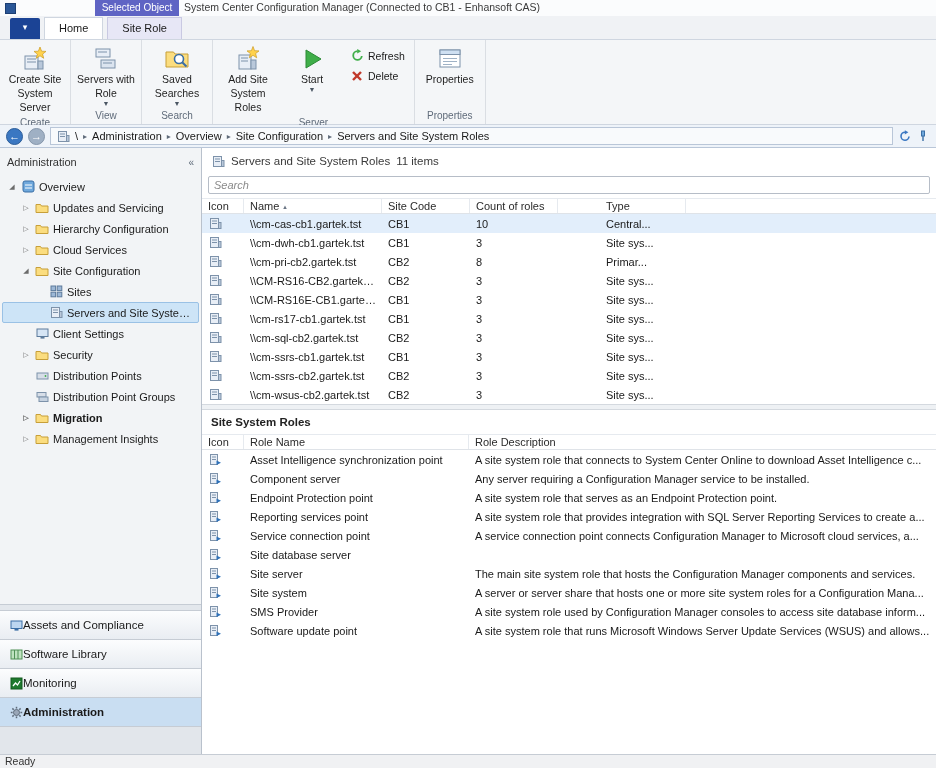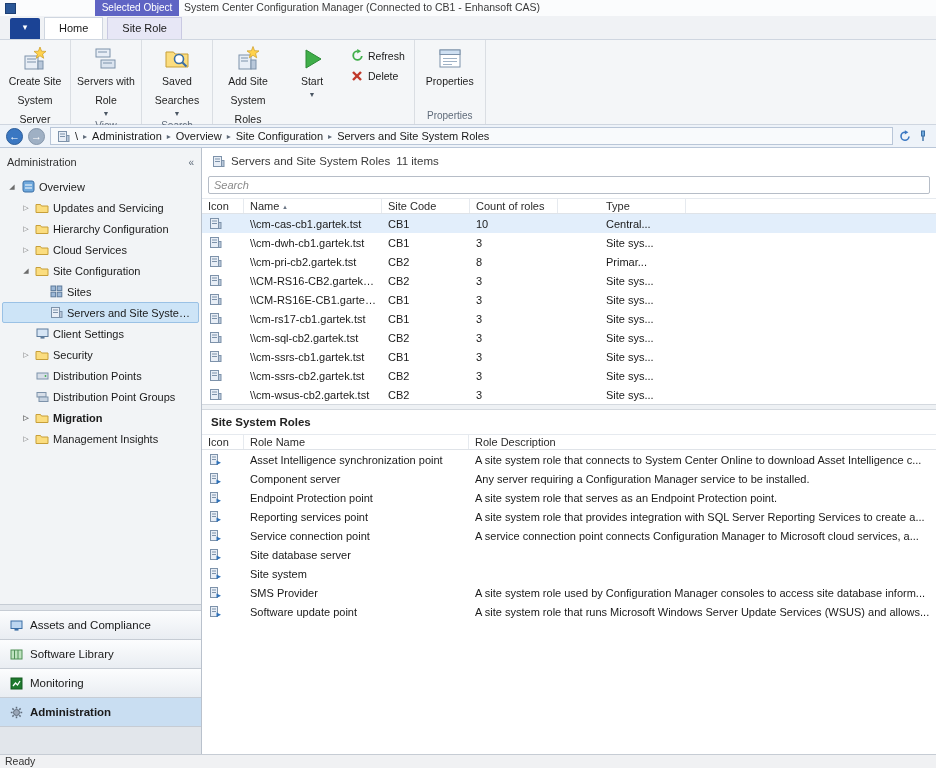--- a/index.html
+++ b/index.html
@@ -20,21 +20,21 @@
   .tab.home { background: #fff; border: 1px solid #cfd6e0; border-bottom: none; }
   .tab.ctx  { background: #e7e7f6; border: 1px solid #c9c9e2; border-bottom: none; }
 
   
   .ribbon { height: 85px; background: #f4f6f8; border-bottom: 1px solid #cfd6e0; display: flex; flex: 0 0 auto; }
   .rgroup { display: flex; flex-direction: column; border-right: 1px solid #dadee3; padding: 2px 3px 0; }
   .rgroup-body { flex: 1; display: flex; align-items: flex-start; }
   .rgroup-label { height: 15px; text-align: center; color: #5f6b7a; font-size: 10px; line-height: 14px; }
   .bigbtn { width: 64px; display: flex; flex-direction: column; align-items: center; padding: 3px 1px 1px; border: 1px solid transparent; border-radius: 2px; cursor: default; }
   .bigbtn .ric { height: 26px; display: flex; align-items: center; justify-content: center; }
-  .bigbtn .blabel { font-size: 10.5px; line-height: 19px; text-align: center; color: #1e1e1e; }
+  .bigbtn .blabel { font-size: 10.5px; line-height: 14px; text-align: center; color: #1e1e1e; }
   .dd { font-size: 7px; color: #4a5663; line-height: 7px; }
   .smallcol { display: flex; flex-direction: column; gap: 3px; padding-top: 5px; }
   .smallbtn { display: flex; align-items: center; gap: 4px; padding: 1px 5px; font-size: 10.5px; border: 1px solid transparent; border-radius: 2px; }
   .ric-s { width: 14px; height: 13px; display: inline-flex; align-items: center; justify-content: center; }
 
   
   .breadcrumb { height: 23px; background: #eef3f9; border-bottom: 1px solid #b9c6d8; display: flex; align-items: center; gap: 5px; padding: 0 6px; flex: 0 0 auto; }
   .navbtn { width: 17px; height: 17px; border-radius: 50%; text-align: center; line-height: 15px; font-size: 11px; color: #fff; background: #3a77c2; border: 1px solid #2c5d99; }
   .navbtn.fwd { background: #9fb0c4; border-color: #8596ab; }
   .crumb-box { flex: 1; height: 18px; background: #f8fafc; border: 1px solid #b9c6d8; display: flex; align-items: center; gap: 3px; padding: 0 5px; overflow: hidden; }
@@ -49,21 +49,21 @@
   .sidebar { width: 202px; flex: 0 0 202px; background: #f2f4f6; border-right: 1px solid #b9c1cc; display: flex; flex-direction: column; }
   .side-header { height: 22px; padding: 6px 7px 0; display: flex; justify-content: space-between; align-items: center; color: #333; }
   .side-collapse { color: #5f6b7a; font-size: 10px; }
   .tree { flex: 1; padding-top: 6px; overflow: hidden; }
   .tree-item { height: 21px; display: flex; align-items: center; gap: 4px; margin: 0 2px; padding-right: 4px; white-space: nowrap; border: 1px solid transparent; border-radius: 2px; }
   .tree-item.selected { background: #cde4f7; border-color: #9ac1e5; }
   .expander { width: 10px; flex: 0 0 10px; text-align: center; color: #6b6b6b; font-size: 7px; }
   .t-ico { width: 14px; flex: 0 0 14px; display: inline-flex; justify-content: center; }
   .t-label { overflow: hidden; text-overflow: ellipsis; }
   .side-splitter { height: 6px; background: #e3e7ec; border-top: 1px solid #c6ccd4; }
-  .nav-btn { height: 29px; display: flex; align-items: center; gap: 7px; padding: 0 9px; border-top: 1px solid #c6ccd4; background: linear-gradient(#fcfdfe, #e9edf2); font-size: 11.5px; }
+  .nav-btn { height: 29px; display: flex; align-items: center; padding: 0 9px; border-top: 1px solid #c6ccd4; background: linear-gradient(#fcfdfe, #e9edf2); font-size: 11.5px; }
   .nav-btn.active { background: #c9def2; font-weight: bold; }
   .side-filler { height: 28px; background: #e2e6eb; border-top: 1px solid #c6ccd4; }
 
   
   .content { flex: 1; min-width: 0; background: #fff; display: flex; flex-direction: column; }
   .list-header { height: 26px; display: flex; align-items: center; gap: 6px; padding: 0 9px; color: #3a3a3a; flex: 0 0 auto; }
   .list-title { font-size: 11.5px; }
   .list-count { font-size: 11.5px; }
   .search-row { padding: 2px 6px 4px; flex: 0 0 auto; }
   .search-input { width: 100%; height: 18px; border: 1px solid #b6bdc7; border-radius: 2px; padding: 0 5px; font-size: 11px; font-family: "Liberation Sans", sans-serif; }
@@ -767,21 +767,36 @@
             <div class="gr-cell rc0">
               <span class="cell-ico t-ico">
                 <svg width="13" height="13" viewBox="0 0 13 13">
                   <rect x="1.5" y="1.5" width="7" height="10" fill="#e8eef6" stroke="#7d92aa"></rect>
                   <line x1="3" y1="4" x2="7" y2="4" stroke="#7d92aa"></line>
                   <line x1="3" y1="6.5" x2="7" y2="6.5" stroke="#7d92aa"></line>
                   <path d="M7.5 7.5 L12 9.75 L7.5 12 Z" fill="#2f71b8"></path>
                 </svg>
               </span>
             </div>
+            <div class="gr-cell rc1">Site server</div>
+            <div class="gr-cell rc2">The main site system role that hosts the Configuration Manager components and services.</div>
+          </div>
+          <div class="grid-row">
+            <div class="gr-cell rc0">
+              <span class="cell-ico t-ico">
+                <svg width="13" height="13" viewBox="0 0 13 13">
+                  <rect x="1.5" y="1.5" width="7" height="10" fill="#e8eef6" stroke="#7d92aa"></rect>
+                  <line x1="3" y1="4" x2="7" y2="4" stroke="#7d92aa"></line>
+                  <line x1="3" y1="6.5" x2="7" y2="6.5" stroke="#7d92aa"></line>
+                  <path d="M7.5 7.5 L12 9.75 L7.5 12 Z" fill="#2f71b8"></path>
+                </svg>
+              </span>
+            </div>
             <div class="gr-cell rc1">Site system</div>
+            <div class="gr-cell rc2">A server or server share that hosts one or more site system roles for a Configuration Mana...</div>
           </div>
           <div class="grid-row">
             <div class="gr-cell rc0">
               <span class="cell-ico t-ico">
                 <svg width="13" height="13" viewBox="0 0 13 13">
                   <rect x="1.5" y="1.5" width="7" height="10" fill="#e8eef6" stroke="#7d92aa"></rect>
                   <line x1="3" y1="4" x2="7" y2="4" stroke="#7d92aa"></line>
                   <line x1="3" y1="6.5" x2="7" y2="6.5" stroke="#7d92aa"></line>
                   <path d="M7.5 7.5 L12 9.75 L7.5 12 Z" fill="#2f71b8"></path>
                 </svg>

